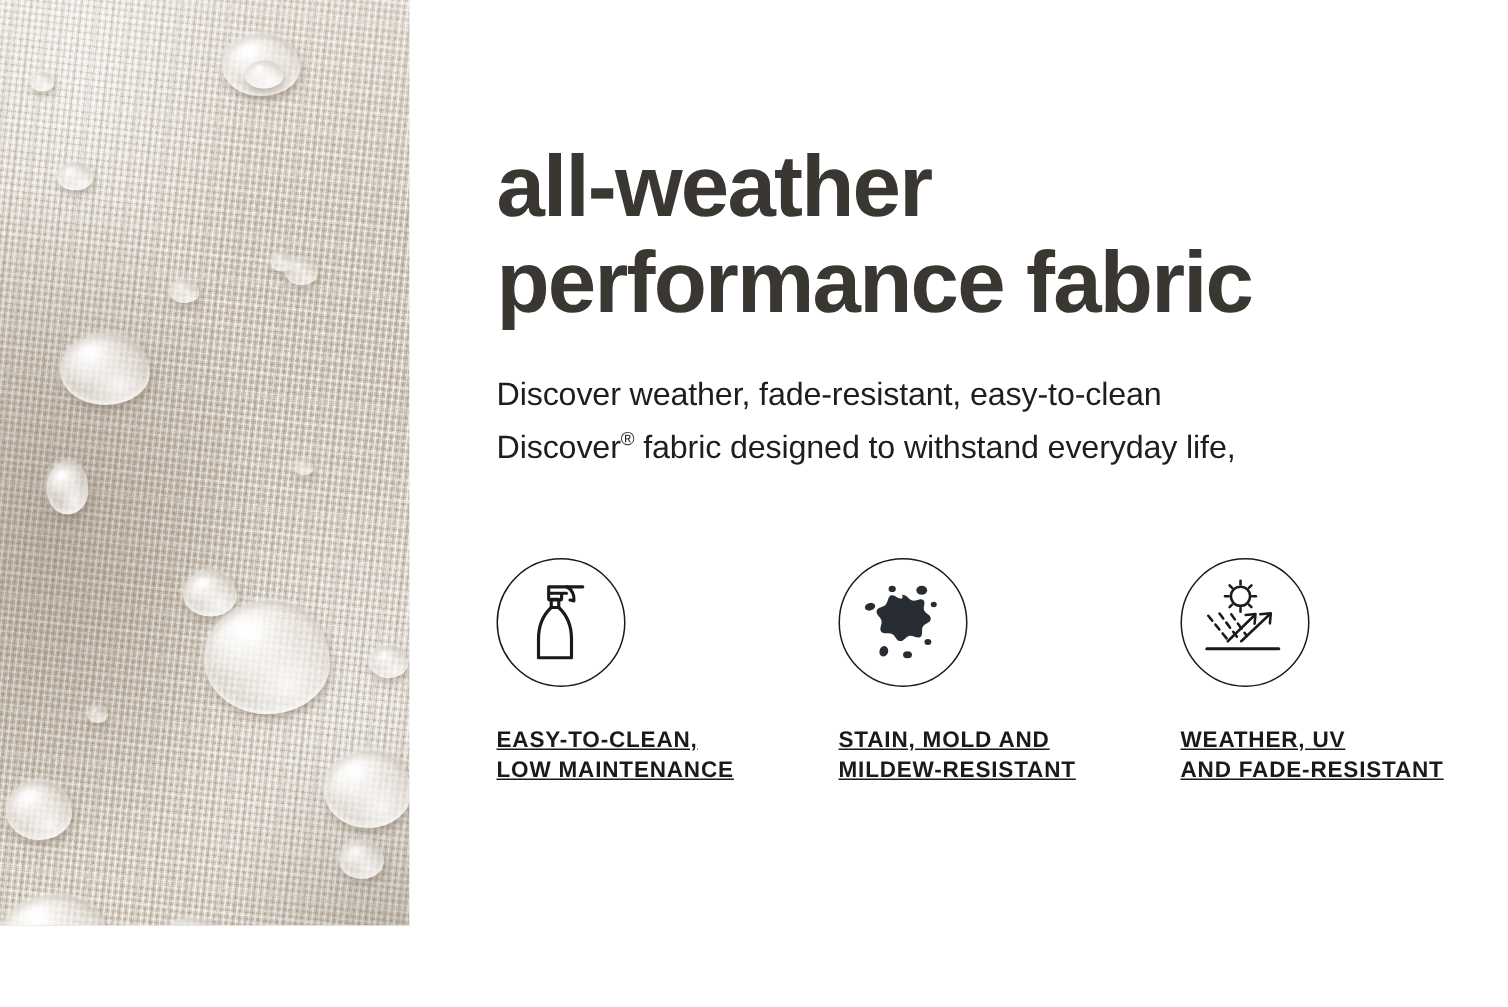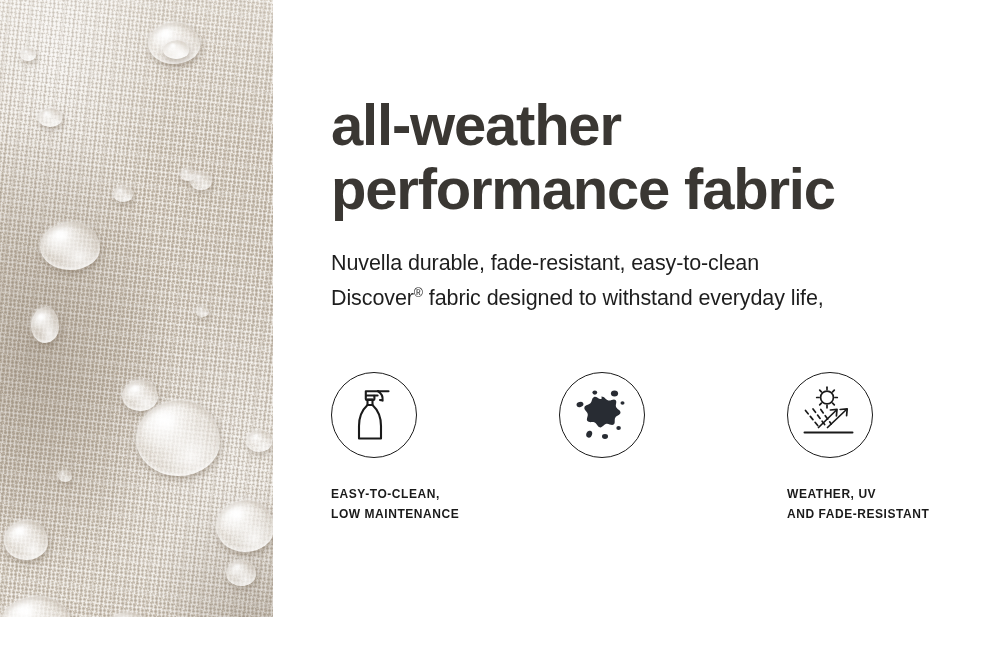--- a/index.html
+++ b/index.html
@@ -186,27 +186,28 @@
     align-items: center;
     justify-content: center;
     box-sizing: border-box;
   }
 
   .feature-icon-wrap svg { display: block; }
 
   .feature-caption {
     margin: 0;
     padding-top: 26px;
-    font-size: 12px;
+    font-size: 15px;
     line-height: 20px;
     font-weight: 700;
     letter-spacing: 0.55px;
     color: #1a1a1a;
     white-space: pre-line;
     text-transform: uppercase;
+    text-decoration: underline;
   }
 </style>
 </head>
 <body>
 
 <div id="banner">
 
   <div class="media-panel">
     <div class="fabric-base"></div>
     <div class="fabric-weave"></div>
@@ -234,21 +235,21 @@
     <div class="droplet d19"></div>
     <div class="droplet d20"></div>
   </div>
 
   <div class="content-panel">
 
     <h1 class="headline">all-weather
 performance fabric</h1>
 
     <p class="subcopy">
-      <span>Nuvella durable, fade-resistant, easy-to-clean</span><br>
+      <span>Discover weather, fade-resistant, easy-to-clean</span><br>
       <span>Discover</span><sup>®</sup><span> fabric designed to withstand everyday life,</span><br>
     </p>
 
     <div class="features">
 
       <div class="feature">
         <div class="feature-icon-wrap">
           <svg width="54" height="60" viewBox="0 0 54 60" fill="none" stroke="#1a1a1a" stroke-width="2.1" stroke-linecap="round" stroke-linejoin="round">
 
             <path d="M20.5 20 C14 26 12 33 12 41 L12 53.5 L34 53.5 L34 41 C34 33 32 26 25.5 20 Z"></path>
@@ -279,20 +280,22 @@
 
             <ellipse cx="42.5" cy="7.5" rx="3.6" ry="3.0"></ellipse>
             <ellipse cx="22.8" cy="6.6" rx="2.4" ry="2.1"></ellipse>
             <ellipse cx="8.0" cy="18.5" rx="3.5" ry="2.5" transform="rotate(-16 8 18.5)"></ellipse>
             <ellipse cx="17.2" cy="48.2" rx="2.9" ry="3.5" transform="rotate(18 17.2 48.2)"></ellipse>
             <ellipse cx="33.0" cy="50.5" rx="3.0" ry="2.4"></ellipse>
             <ellipse cx="46.6" cy="42.0" rx="2.3" ry="2.0"></ellipse>
             <ellipse cx="50.5" cy="17.0" rx="2.0" ry="1.8"></ellipse>
           </svg>
         </div>
+        <p class="feature-caption">STAIN, MOLD AND
+MILDEW-RESISTANT</p>
       </div>
 
       <div class="feature">
         <div class="feature-icon-wrap">
           <svg width="62" height="58" viewBox="0 0 62 58" fill="none" stroke="#1a1a1a" stroke-width="1.7" stroke-linecap="round" stroke-linejoin="round">
 
             <circle cx="28" cy="11.5" r="6.4"></circle>
 
             <path d="M28 1.2 L28 3.6"></path>
             <path d="M28 19.4 L28 21.8"></path>

